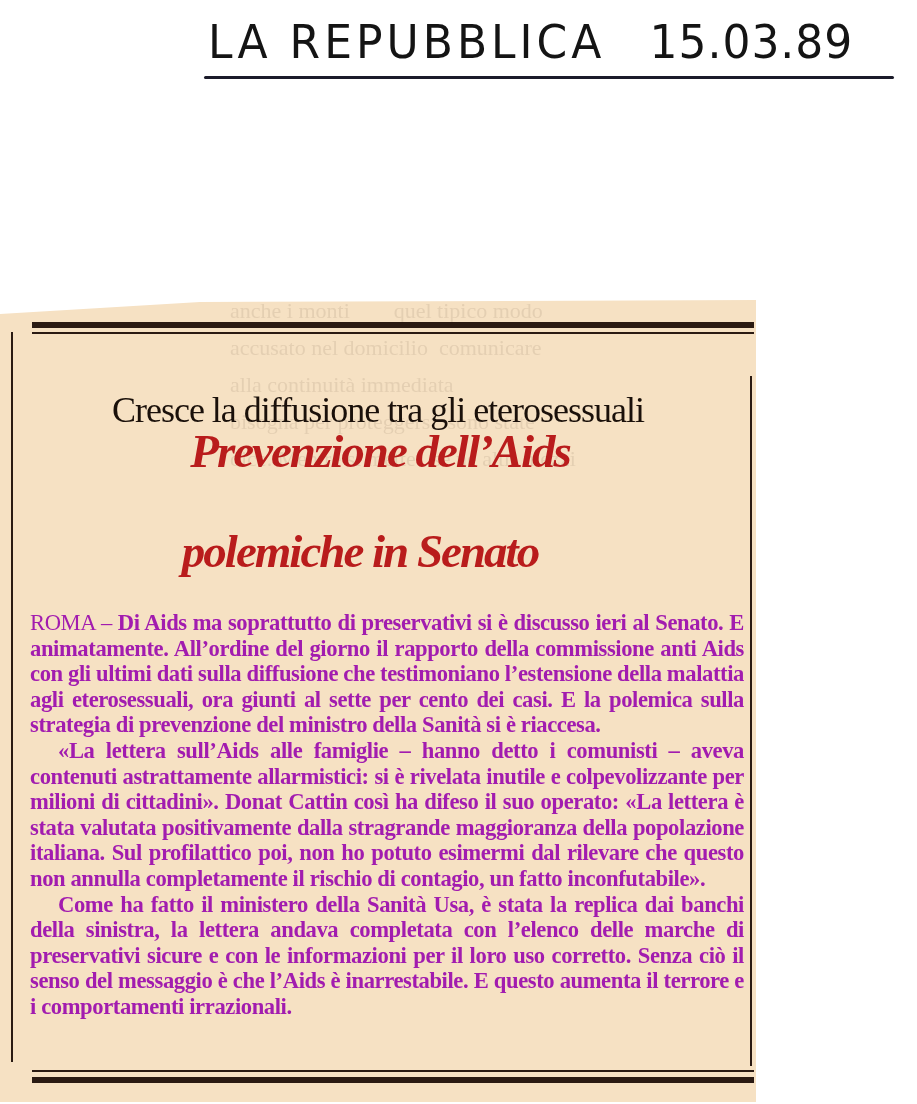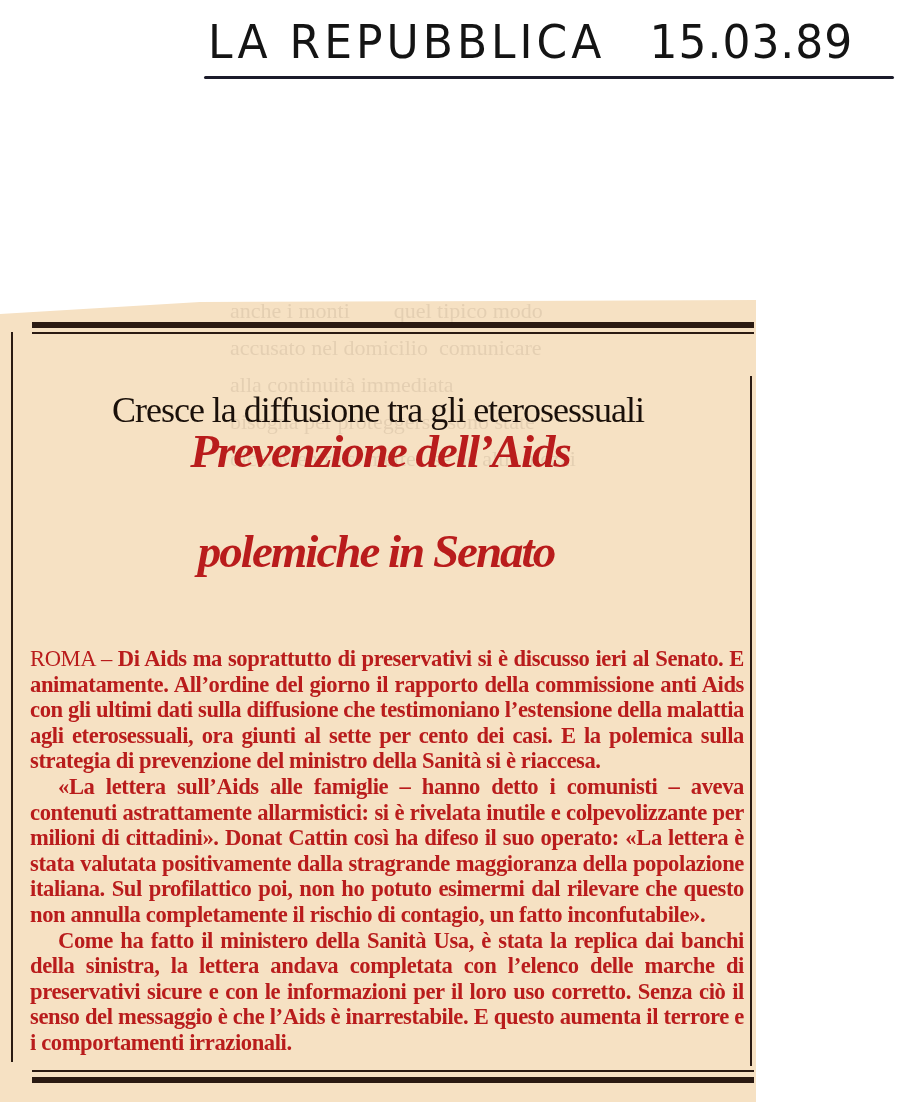--- a/index.html
+++ b/index.html
@@ -36,21 +36,21 @@
       font-family: "Liberation Serif", serif; font-size: 36px; color: #1a100a; letter-spacing: -1px; margin-top: 31px;
     }
     .headline {
       position: absolute; left: 30px; width: 700px; text-align: center;
       font-family: "Liberation Serif", serif; font-style: italic; font-weight: bold;
       font-size: 47px; color: #b91c1c; letter-spacing: -2px; line-height: 1;
     }
     .body {
       position: absolute; left: 30px; top: 310px; width: 714px;
       font-family: "Liberation Serif", serif; font-weight: bold; font-size: 22.6px;
-      line-height: 25.6px; color: #b91c1c; text-align: justify; letter-spacing: -0.4px; margin-top: 36px;
+      line-height: 25.6px; color: #a21caf; text-align: justify; letter-spacing: -0.4px;
     }
     .body p { margin: 0; }
     .body p.indent { text-indent: 28px; }
     .dateline { font-weight: normal; }
   </style>
 </head>
 <body>
 
 <div class="handnote">
   <div class="handnote-text">
@@ -67,21 +67,21 @@
 dice. Mentre si mette   se ne altri mezzi</div>
 
   <div class="rule-thick" style="top:22px;"></div>
   <div class="rule-thin" style="top:32px;"></div>
   <div class="vline" style="left:11px; top:32px; height:730px;"></div>
   <div class="vline" style="left:750px; top:76px; height:690px;"></div>
 
   <div class="kicker">Cresce la diffusione tra gli eterosessuali</div>
 
   <div class="headline" style="top:128px;">Prevenzione dell’Aids</div>
-  <div class="headline" style="top:228px; left:26px;">polemiche in Senato</div>
+  <div class="headline" style="top:228px; left:10px;">polemiche in Senato</div>
 
   <div class="body">
     <p><span class="dateline">ROMA – </span><span>Di Aids ma soprattutto di preservativi si è discusso ieri al Senato. E animatamente. All’ordine del giorno il rapporto della commissione anti Aids con gli ultimi dati sulla diffusione che testimoniano l’estensione della malattia agli eterosessuali, ora giunti al sette per cento dei casi. E la polemica sulla strategia di prevenzione del ministro della Sanità si è riaccesa.</span></p>
     <p class="indent">«La lettera sull’Aids alle famiglie – hanno detto i comunisti – aveva contenuti astrattamente allarmistici: si è rivelata inutile e colpevolizzante per milioni di cittadini». Donat Cattin così ha difeso il suo operato: «La lettera è stata valutata positivamente dalla stragrande maggioranza della popolazione italiana. Sul profilattico poi, non ho potuto esimermi dal rilevare che questo non annulla completamente il rischio di contagio, un fatto inconfutabile».</p>
     <p class="indent">Come ha fatto il ministero della Sanità Usa, è stata la replica dai banchi della sinistra, la lettera andava completata con l’elenco delle marche di preservativi sicure e con le informazioni per il loro uso corretto. Senza ciò il senso del messaggio è che l’Aids è inarrestabile. E questo aumenta il terrore e i comportamenti irrazionali.</p>
   </div>
 
   <div class="rule-thin" style="top:770px;"></div>
   <div class="rule-thick" style="top:777px;"></div>
 </div>

